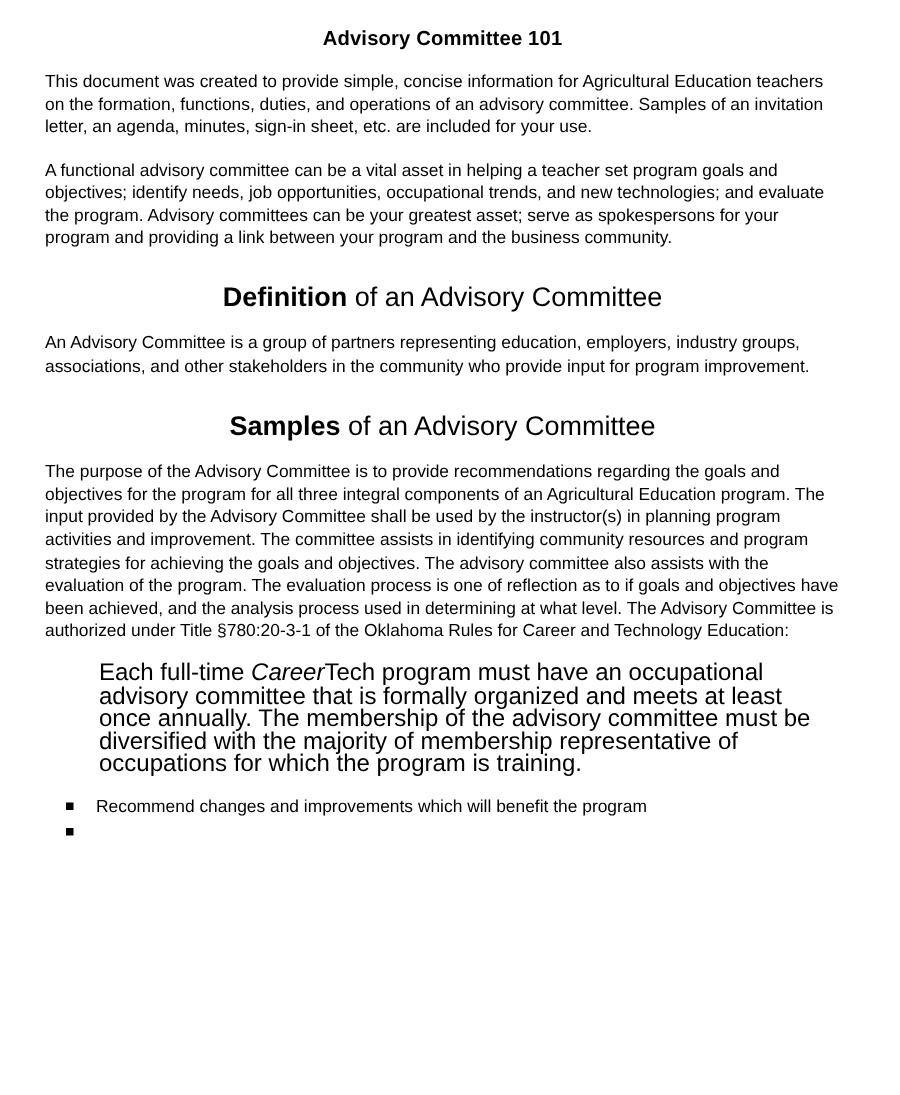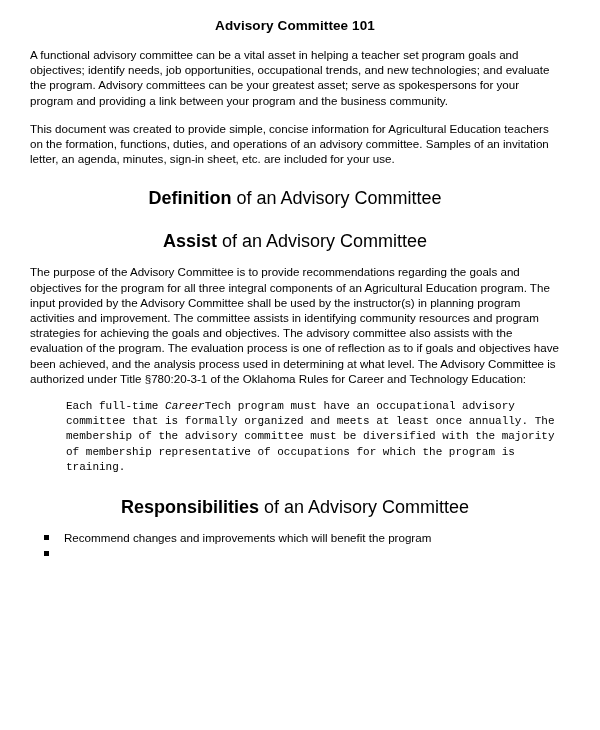--- a/index.html
+++ b/index.html
@@ -37,25 +37,24 @@
   h2.section-head {
     text-align: center;
     font-size: 18px;
     font-weight: normal;
     margin: 22px 0 12px 0;
   }
   h2.section-head .strong {
     font-weight: bold;
   }
   .indent-par {
-    font-size: 11px;
+    font-size: 16px;
     line-height: 15.2px;
     margin: 0 0 13px 0;
     padding-left: 36px;
-    font-family: Liberation Mono, monospace;
   }
   .ital {
     font-style: italic;
   }
   ul.resp-list {
     list-style: none;
     margin: 4px 0 0 0;
     padding: 0 0 0 8px;
   }
   ul.resp-list li {
@@ -75,38 +74,36 @@
     display: block;
   }
 </style>
 </head>
 <body>
 
 <div class="page">
 
   <h1 class="doc-title">Advisory Committee 101</h1>
 
+  <p class="body-par">This document was created to provide simple, concise information for Agricultural Education teachers on the formation, functions, duties, and operations of an advisory committee.  Samples of an invitation letter, an agenda, minutes, sign-in sheet, etc. are included for your use.</p>
   <p class="body-par">A functional advisory committee can be a vital asset in helping a teacher set program goals and objectives; identify needs, job opportunities, occupational trends, and new technologies; and evaluate the program.  Advisory committees can be your greatest asset; serve as spokespersons for your program and providing a link between your program and the business community.</p>
-  <p class="body-par">This document was created to provide simple, concise information for Agricultural Education teachers on the formation, functions, duties, and operations of an advisory committee.  Samples of an invitation letter, an agenda, minutes, sign-in sheet, etc. are included for your use.</p>
 
   <h2 class="section-head">
     <span class="strong">Definition</span><span> of an Advisory Committee</span>
   </h2>
+  <p class="body-par">An Advisory Committee is a group of partners representing education, employers, industry groups, associations, and other stakeholders in the community who provide input for program improvement.</p>
 
   <h2 class="section-head">
-    <span class="strong">Assist</span><span> of an Advisory Committee</span>
+    <span class="strong">Samples</span><span> of an Advisory Committee</span>
   </h2>
   <p class="body-par">The purpose of the Advisory Committee is to provide recommendations regarding the goals and objectives for the program for all three integral components of an Agricultural Education program.  The input provided by the Advisory Committee shall be used by the instructor(s) in planning program activities and improvement.  The committee assists in identifying community resources and program strategies for achieving the goals and objectives.  The advisory committee also assists with the evaluation of the program.  The evaluation process is one of reflection as to if goals and objectives have been achieved, and the analysis process used in determining at what level.  The Advisory Committee is authorized under Title §780:20-3-1 of the Oklahoma Rules for Career and Technology Education:</p>
 
   <div class="indent-par">
     <span>Each full-time </span><span class="ital">Career</span><span>Tech program must have an occupational advisory committee that is formally organized and meets at least once annually.  The membership of the advisory committee must be diversified with the majority of membership representative of occupations for which the program is training.</span>
   </div>
 
-  <h2 class="section-head">
-    <span class="strong">Responsibilities</span><span> of an Advisory Committee</span>
-  </h2>
 
   <ul class="resp-list">
     <li><span class="bullet-sq"></span><span>Recommend changes and improvements which will benefit the program</span></li>
     <li><span class="bullet-sq"></span></li>
   </ul>
 
 </div>
 
 </body></html>

